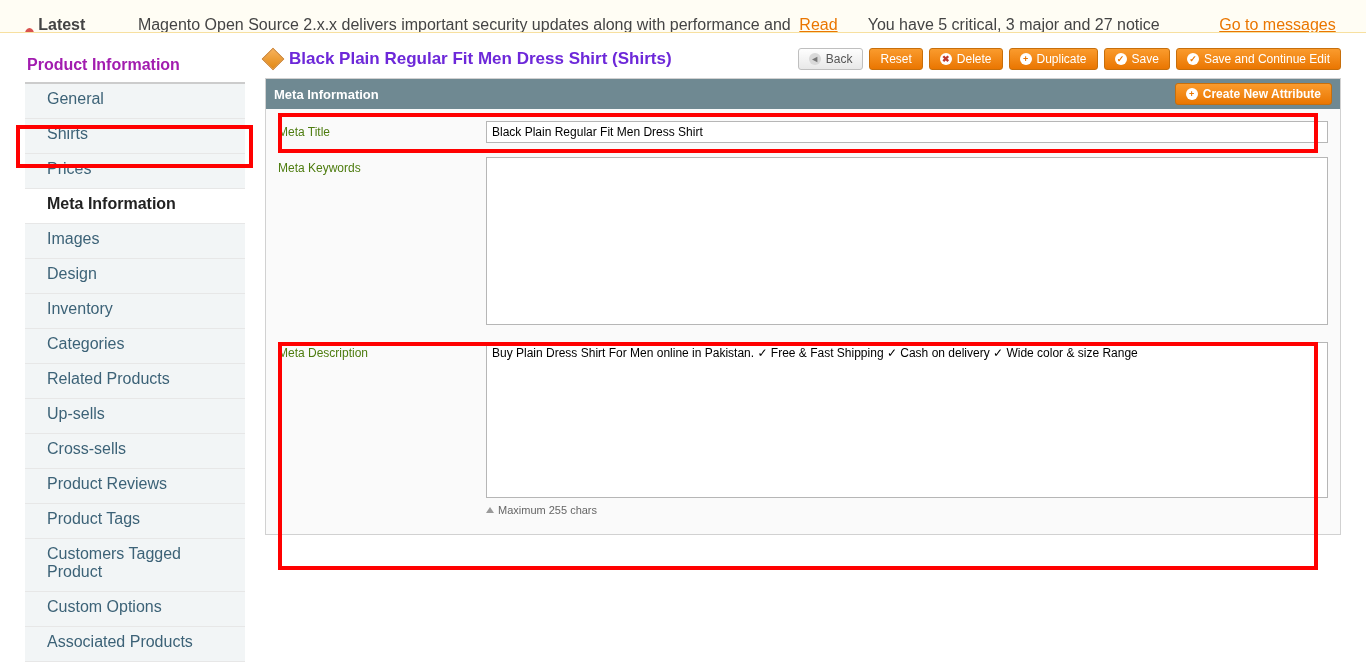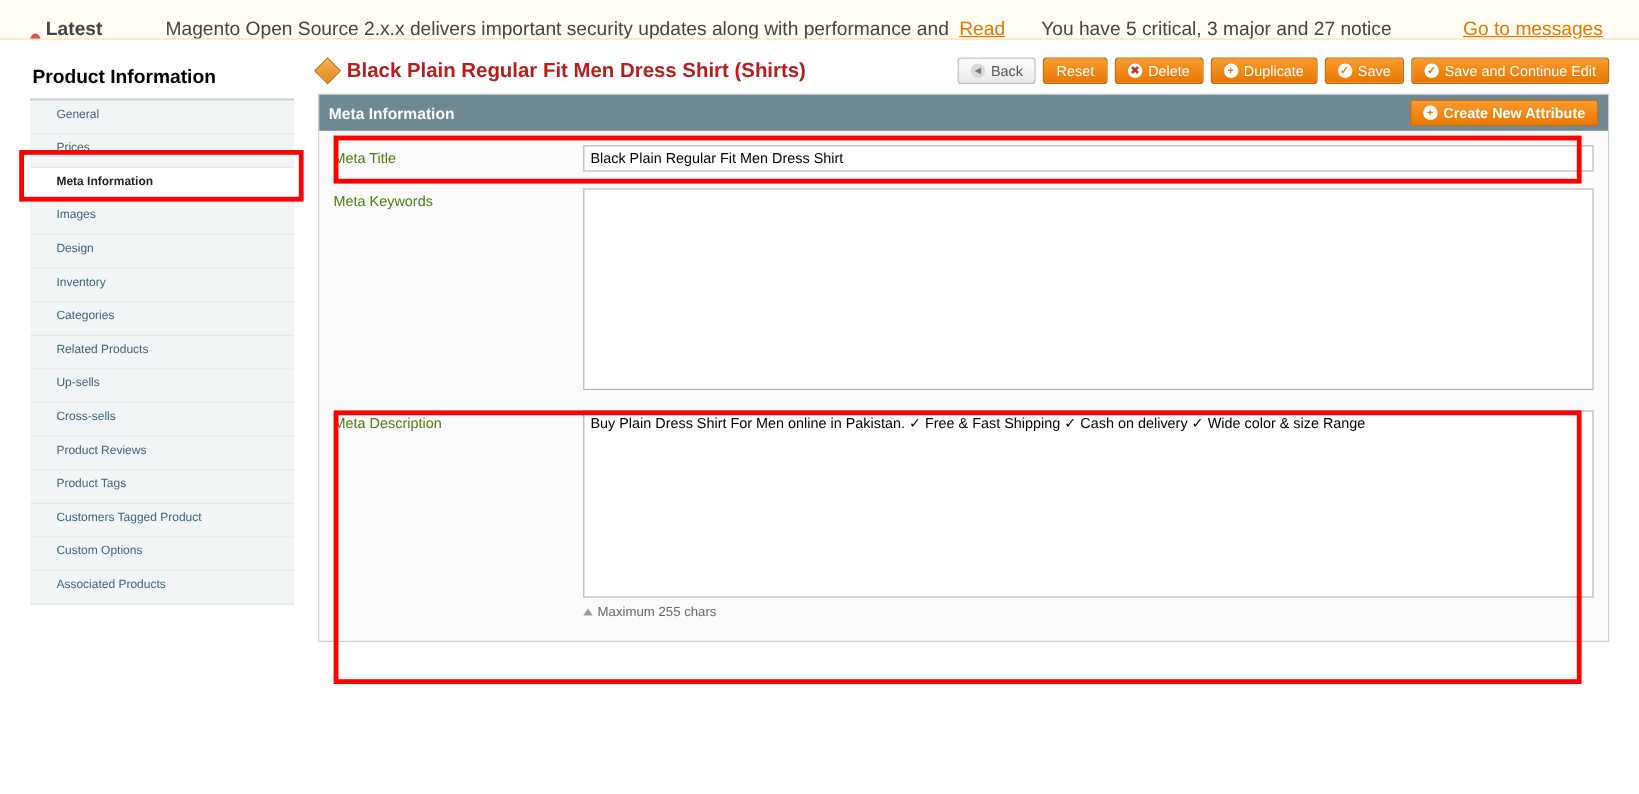--- a/index.html
+++ b/index.html
@@ -32,32 +32,32 @@
 
   .main-wrap {
     display: flex;
     padding: 15px 25px 0 25px;
     gap: 20px;
   }
 
   
   .sidebar { width: 220px; flex-shrink: 0; }
   .sidebar-title {
-    font-size: 16px; font-weight: bold; color: #000000;
+    font-size: 16px; font-weight: bold; color: #a21caf;
     padding: 8px 2px 8px 2px;
     border-bottom: 2px solid #ccc;
   }
   .side-list { list-style: none; }
   .side-item {
     padding: 6px 8px 10px 22px;
     border-bottom: 1px solid #e7e7e7;
     background: #f2f5f6;
     color: #3c6277;
     cursor: pointer;
-    font-size: 10px;
+    font-size: 16px;
   }
   .side-item.active {
     background: #ffffff;
     font-weight: bold;
     color: #222;
   }
 
   
   .content { flex: 1; }
   .page-header {
@@ -66,21 +66,21 @@
     align-items: center;
     margin-bottom: 8px;
   }
   .page-title-wrap { display: flex; align-items: center; gap: 8px; }
   .cube-icon {
     width: 16px; height: 16px; display: inline-block;
     background: linear-gradient(135deg,#f7b15a,#e28914);
     transform: rotate(45deg);
     border: 1px solid #c76f0c;
   }
-  .page-title { font-size: 17px; font-weight: bold; color: #b91c1c; }
+  .page-title { font-size: 17px; font-weight: bold; color: #6d28d9; }
   .actions { display: flex; gap: 6px; }
   .btn {
     display: inline-flex; align-items: center; gap: 5px;
     padding: 3px 10px;
     border-radius: 3px;
     font-size: 12px;
     color: #fff;
     border: 1px solid #c76f0c;
     background: linear-gradient(#fa9b2d,#ea7601);
     cursor: pointer;
@@ -169,20 +169,21 @@
     <span>You have 5 critical, 3 major and 27 notice unread message(s).</span>
     <span class="orange-link">Go to messages inbox</span>
   </div>
 </div>
 
 <div class="main-wrap">
   <aside class="sidebar">
     <div class="sidebar-title">Product Information</div>
     <ul class="side-list">
       <li class="side-item">General</li>
+      <li class="side-item">Shirts</li>
       <li class="side-item">Prices</li>
       <li class="side-item active">Meta Information</li>
       <li class="side-item">Images</li>
       <li class="side-item">Design</li>
       <li class="side-item">Inventory</li>
       <li class="side-item">Categories</li>
       <li class="side-item">Related Products</li>
       <li class="side-item">Up-sells</li>
       <li class="side-item">Cross-sells</li>
       <li class="side-item">Product Reviews</li>

